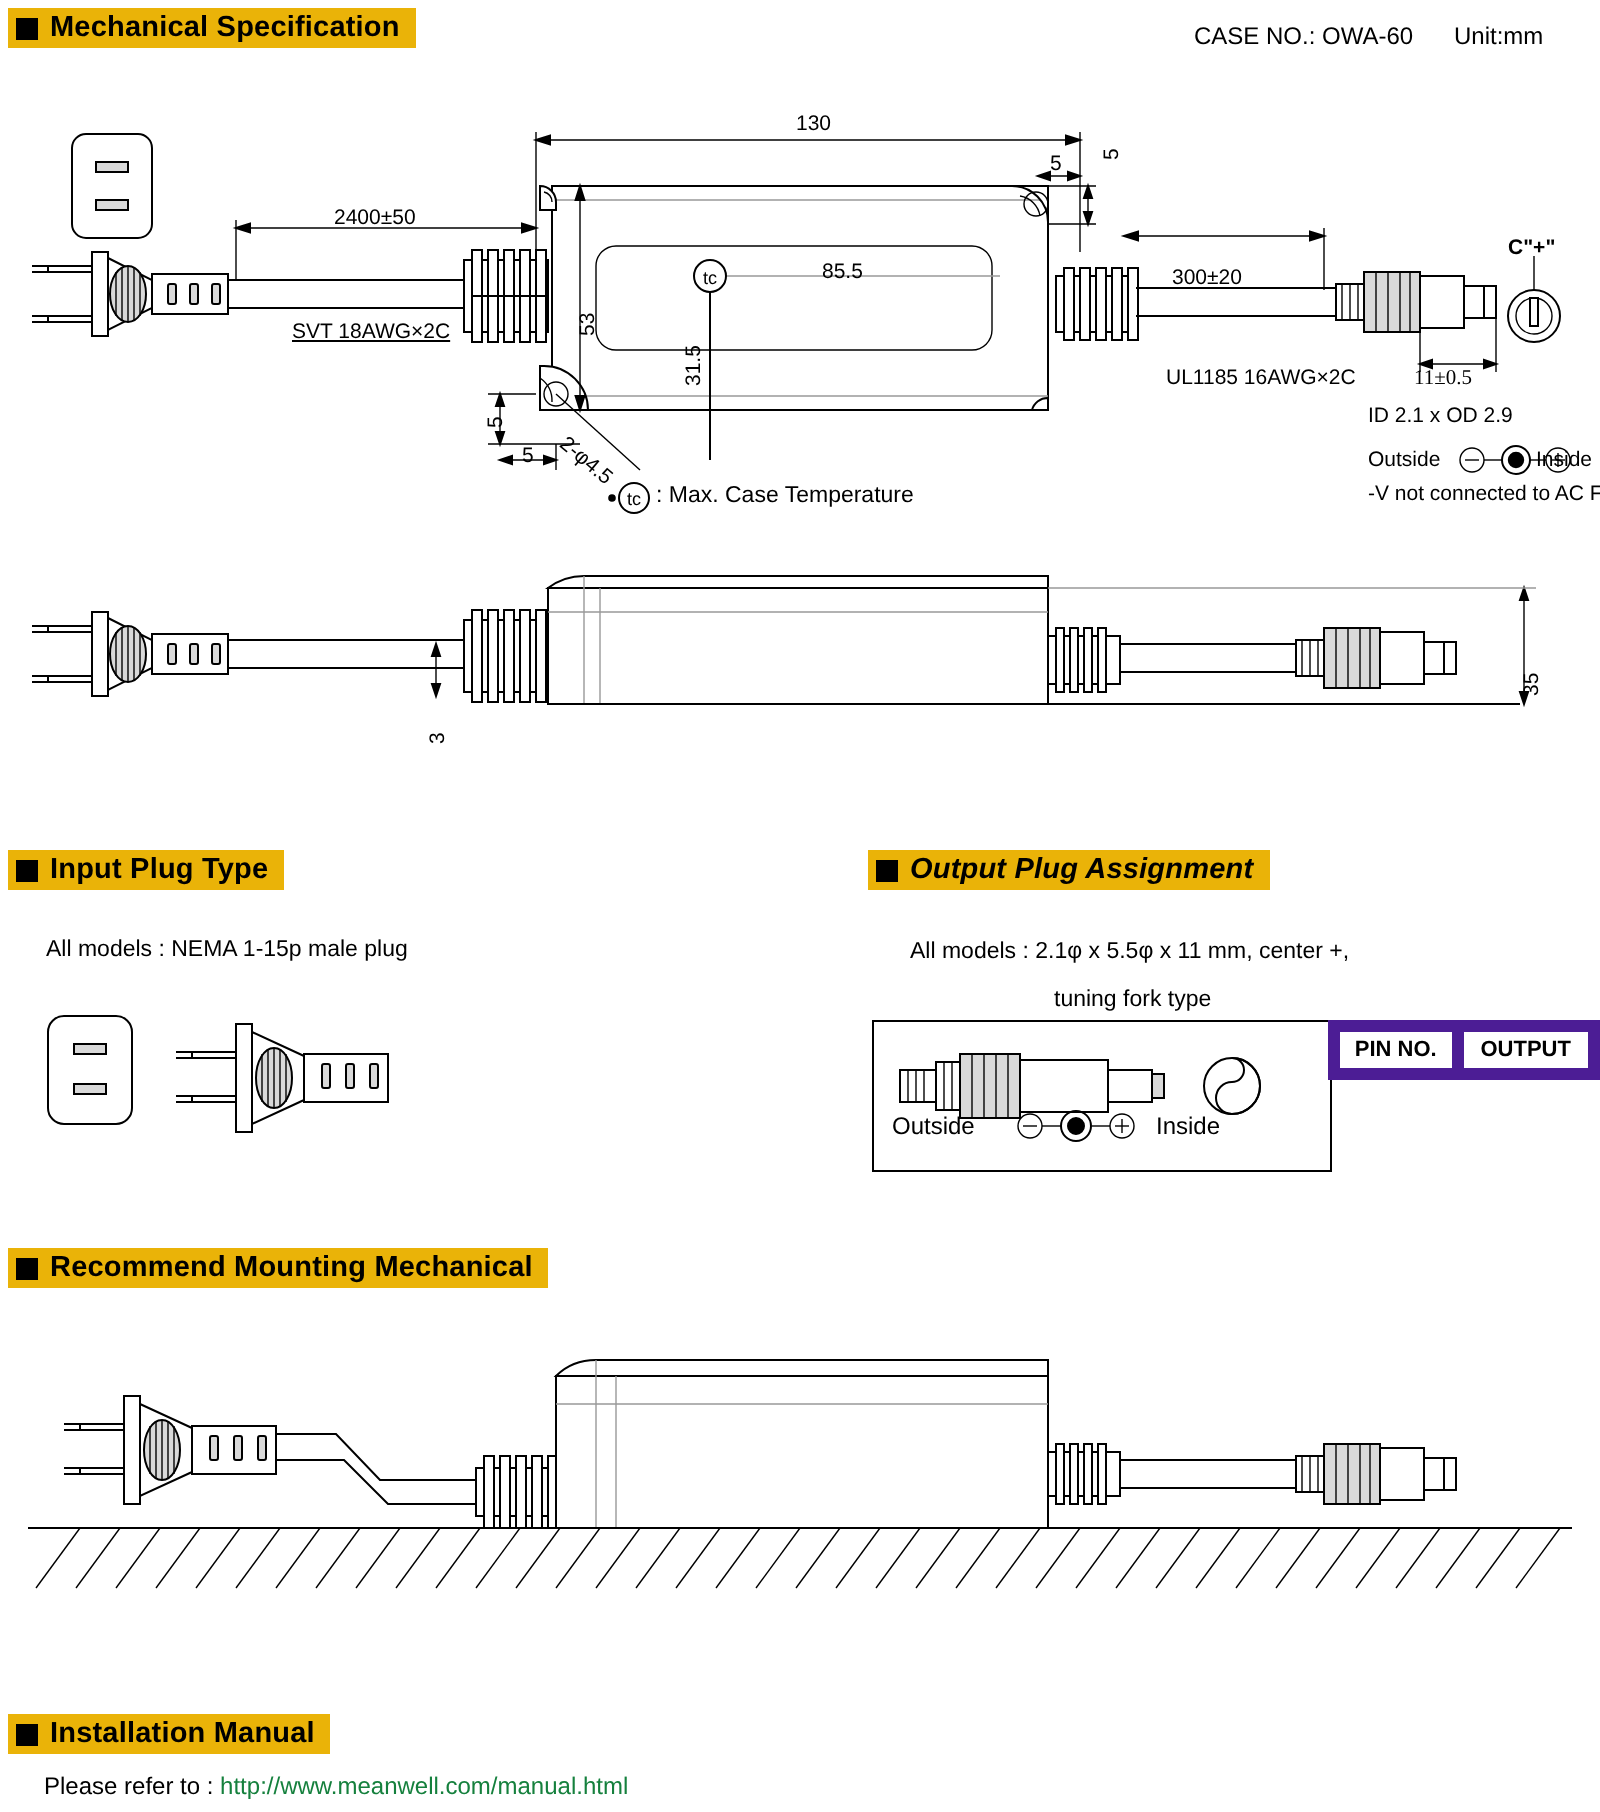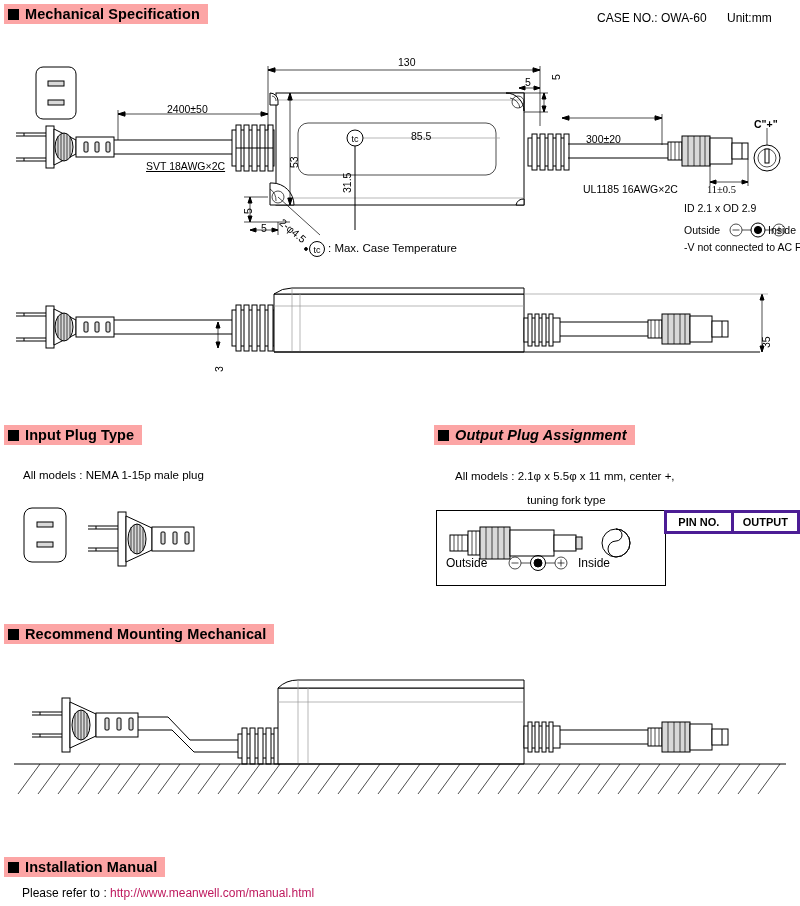--- a/index.html
+++ b/index.html
@@ -1,36 +1,36 @@
 <!DOCTYPE html>
 <html><head>
 <meta charset="utf-8">
 <style>
   html,body{margin:0;padding:0;background:#fff;}
   body{width:800px;height:906px;position:relative;
        font-family:"Liberation Sans", sans-serif;color:#000;}
   .sec-head{position:absolute;display:flex;align-items:center;gap:6px;
-            background:#fca5a5;padding:2px 8px 2px 4px;}
+            background:#eab308;padding:2px 8px 2px 4px;}
   .sec-head .sq{width:11px;height:11px;background:#000;display:inline-block;}
   .sec-head .ttl{font-size:14.5px;font-weight:bold;letter-spacing:.1px;}
   .txt{position:absolute;font-size:11.5px;white-space:nowrap;}
   .txtb{position:absolute;font-size:12px;white-space:nowrap;}
   .dim{position:absolute;font-size:10.5px;white-space:nowrap;}
   .dimv{position:absolute;font-size:10.5px;white-space:nowrap;
         transform:rotate(-90deg);transform-origin:left top;}
-  .red{color:#be185d;}
+  .red{color:#15803d;}
   svg{position:absolute;overflow:visible;}
   .ln{stroke:#000;fill:none;stroke-width:1;}
   .lnt{stroke:#000;fill:none;stroke-width:.7;}
   .gry{stroke:#999;fill:none;stroke-width:.7;}
   .fillw{fill:#fff;stroke:#000;stroke-width:1;}
   .fillg{fill:#d9d9d9;stroke:#000;stroke-width:1;}
   .fillk{fill:#000;stroke:#000;}
   .tbl{position:absolute;border-collapse:collapse;}
-  .tbl td,.tbl th{border:3px solid #4c1d95;font-size:11px;text-align:center;
+  .tbl td,.tbl th{border:6px solid #4c1d95;font-size:11px;text-align:center;
                   padding:3px 7px;font-weight:normal;}
   .tbl th{font-weight:bold;}
   .box{position:absolute;border:1px solid #000;}
 </style>
 </head>
 <body>
 
 <div class="sec-head" style="left:4px;top:4px;">
   <span class="sq"></span>
   <span class="ttl">Mechanical Specification</span>

